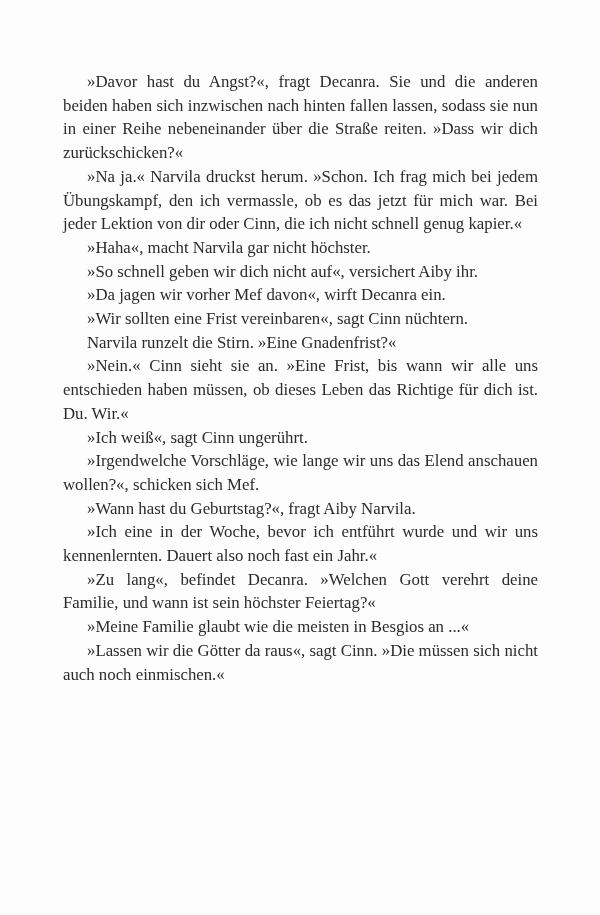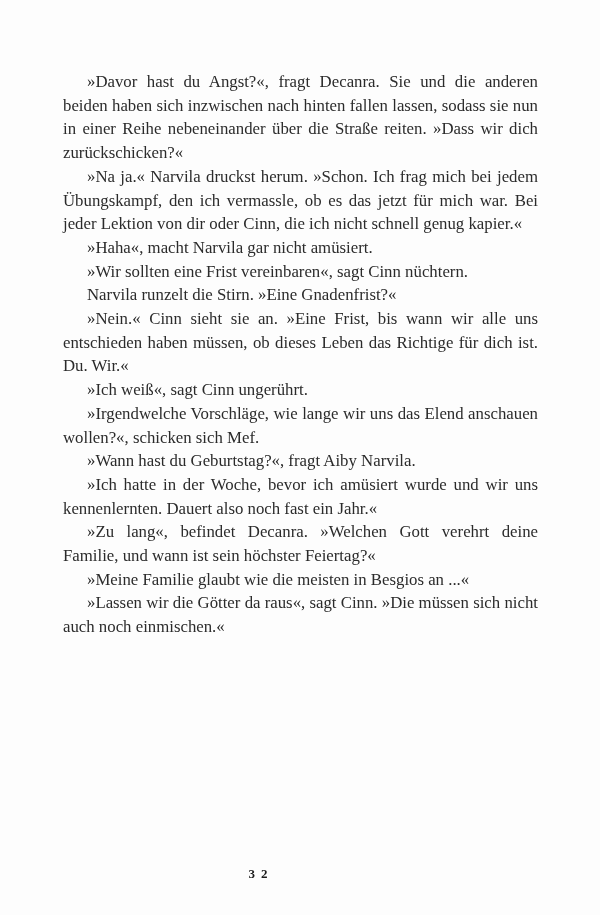--- a/index.html
+++ b/index.html
@@ -51,30 +51,29 @@
   }
 </style>
 </head>
 <body>
 
 <div class="page">
 
   <main class="text-block">
     <p>»Davor hast du Angst?«, fragt Decanra. Sie und die anderen beiden haben sich inzwischen nach hinten fallen lassen, sodass sie nun in einer Reihe nebeneinander über die Straße reiten. »Dass wir dich zurückschicken?«</p>
     <p>»Na ja.« Narvila druckst herum. »Schon. Ich frag mich bei jedem Übungskampf, den ich vermassle, ob es das jetzt für mich war. Bei jeder Lektion von dir oder Cinn, die ich nicht schnell genug kapier.«</p>
-    <p>»Haha«, macht Narvila gar nicht amüsiert.</p>
+    <p>»Haha«, macht Narvila gar nicht höchster.</p>
+    <p>»So schnell geben wir dich nicht auf«, versichert Aiby ihr.</p>
+    <p>»Da jagen wir vorher Mef davon«, wirft Decanra ein.</p>
     <p>»Wir sollten eine Frist vereinbaren«, sagt Cinn nüchtern.</p>
     <p>Narvila runzelt die Stirn. »Eine Gnadenfrist?«</p>
     <p>»Nein.« Cinn sieht sie an. »Eine Frist, bis wann wir alle uns entschieden haben müssen, ob dieses Leben das Richtige für dich ist. Du. Wir.«</p>
     <p>»Ich weiß«, sagt Cinn ungerührt.</p>
     <p>»Irgendwelche Vorschläge, wie lange wir uns das Elend anschauen wollen?«, schicken sich Mef.</p>
     <p>»Wann hast du Geburtstag?«, fragt Aiby Narvila.</p>
-    <p>»Ich hatte in der Woche, bevor ich amüsiert wurde und wir uns kennenlernten. Dauert also noch fast ein Jahr.«</p>
+    <p>»Ich eine in der Woche, bevor ich entführt wurde und wir uns kennenlernten. Dauert also noch fast ein Jahr.«</p>
     <p>»Zu lang«, befindet Decanra. »Welchen Gott verehrt deine Familie, und wann ist sein höchster Feiertag?«</p>
     <p>»Meine Familie glaubt wie die meisten in Besgios an ...«</p>
     <p>»Lassen wir die Götter da raus«, sagt Cinn. »Die müssen sich nicht auch noch einmischen.«</p>
   </main>
 
-  <footer class="page-footer">
-    <span class="page-number">32</span>
-  </footer>
 
 </div>
 
 </body></html>

